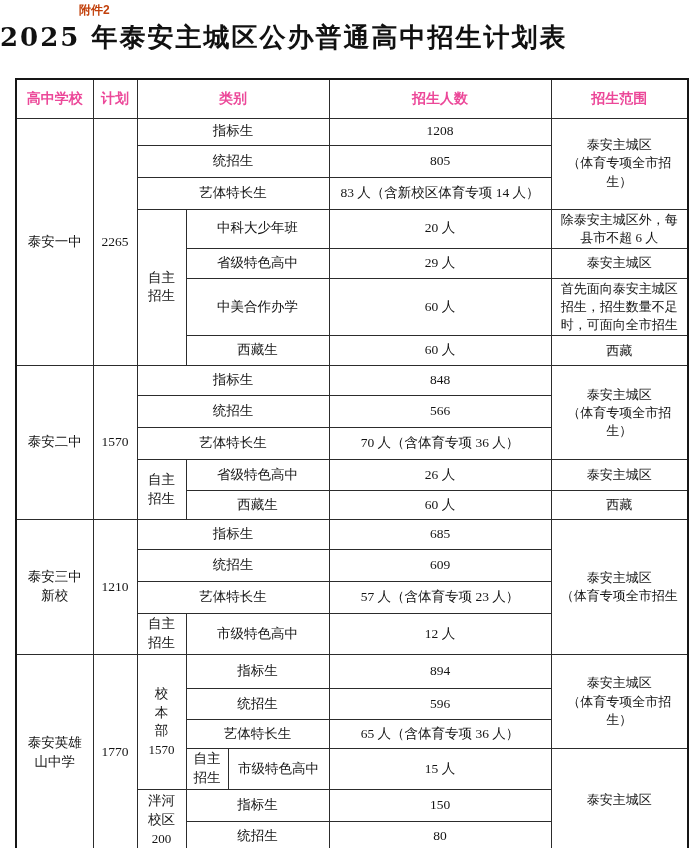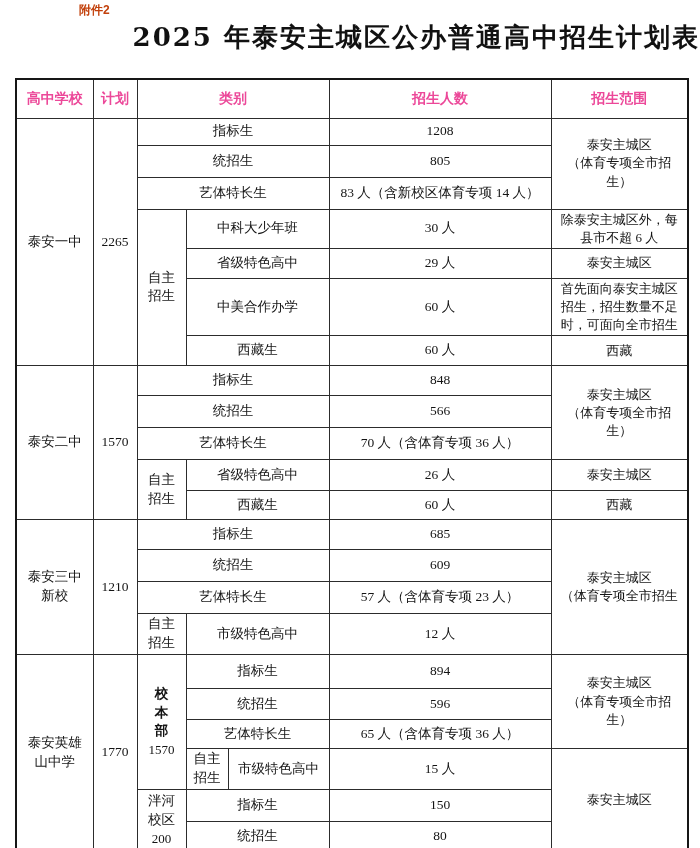--- a/index.html
+++ b/index.html
@@ -11,21 +11,21 @@
   }
   .page { position:relative; width:700px; height:848px; overflow:hidden; }
 
   .attachment {
     position:absolute; left:63px; top:2px;
     font-family:"Liberation Sans","DejaVu Sans",sans-serif;
     font-size:12px; font-weight:600; color:#c2410c;margin-left:16px;
   }
   .title {
     position:absolute; left:0; right:0; top:20px; margin:0;
-    text-align:right;
+    text-align:left;
     font-family:"DejaVu Serif","Liberation Serif",serif;
     font-size:26px; font-weight:bold; letter-spacing:2px; color:#111;
   }
 
   table.plan-table {
     position:absolute; left:15px; top:78px; width:672px;
     border-collapse:collapse; table-layout:fixed;
     border:2px solid #161616;
   }
   .plan-table th, .plan-table td {
@@ -36,21 +36,21 @@
     overflow:hidden;
   }
   .plan-table th {
     font-family:"Liberation Sans","DejaVu Sans",sans-serif;
     font-size:14px; font-weight:600; color:#ec4899;
   }
   td.scope { font-size:13px; }
   .ml { white-space:pre-line; display:inline-block; }
   .w4 { display:inline-block; max-width:4.3em; }
   .w2 { display:inline-block; max-width:2.3em; }
-  .w1 { display:inline-block; width:1.3em;font-weight:bold; }
+  .w1 { display:inline-block; width:1.3em; }
   .campus-plan { display:block; font-size:13px; }
 </style>
 </head>
 <body>
 
 <div class="page">
 
   <div class="attachment">附件2</div>
   <h1 class="title">2025 年泰安主城区公办普通高中招生计划表</h1>
 
@@ -87,21 +87,21 @@
         <td colspan="3">统招生</td>
         <td>805</td>
       </tr>
       <tr style="height:32px">
         <td colspan="3">艺体特长生</td>
         <td>83 人（含新校区体育专项 14 人）</td>
       </tr>
       <tr style="height:35px">
         <td rowspan="4"><span class="w2">自主招生</span></td>
         <td colspan="2">中科大少年班</td>
-        <td>30 人</td>
+        <td>20 人</td>
         <td class="scope"><span class="ml">除泰安主城区外，每
 县市不超 6 人</span></td>
       </tr>
       <tr style="height:30px">
         <td colspan="2">省级特色高中</td>
         <td>29 人</td>
         <td class="scope">泰安主城区</td>
       </tr>
       <tr style="height:55px">
         <td colspan="2">中美合作办学</td>

